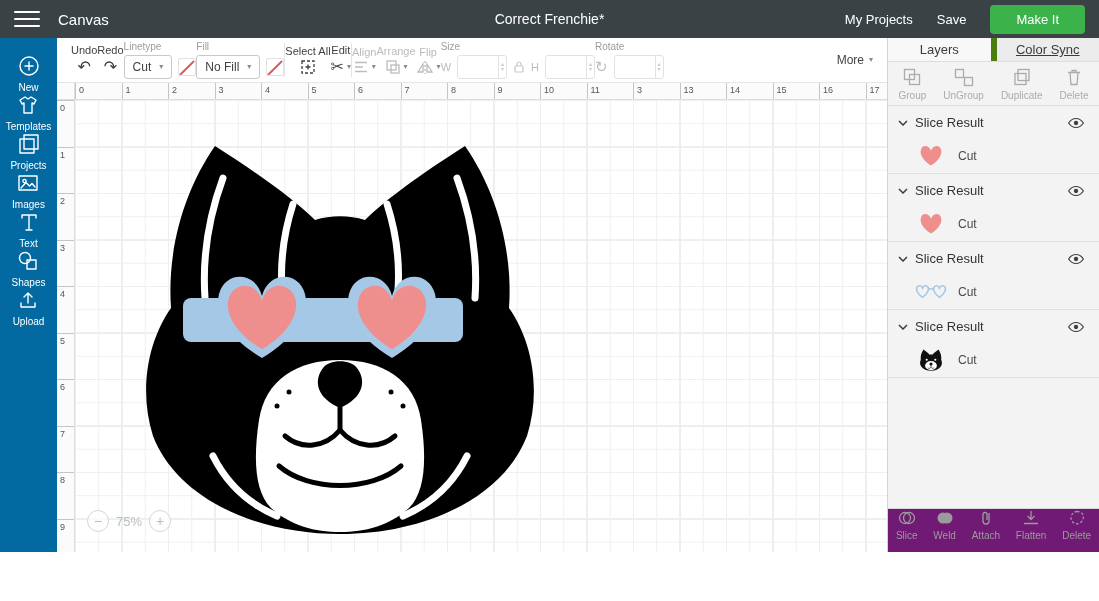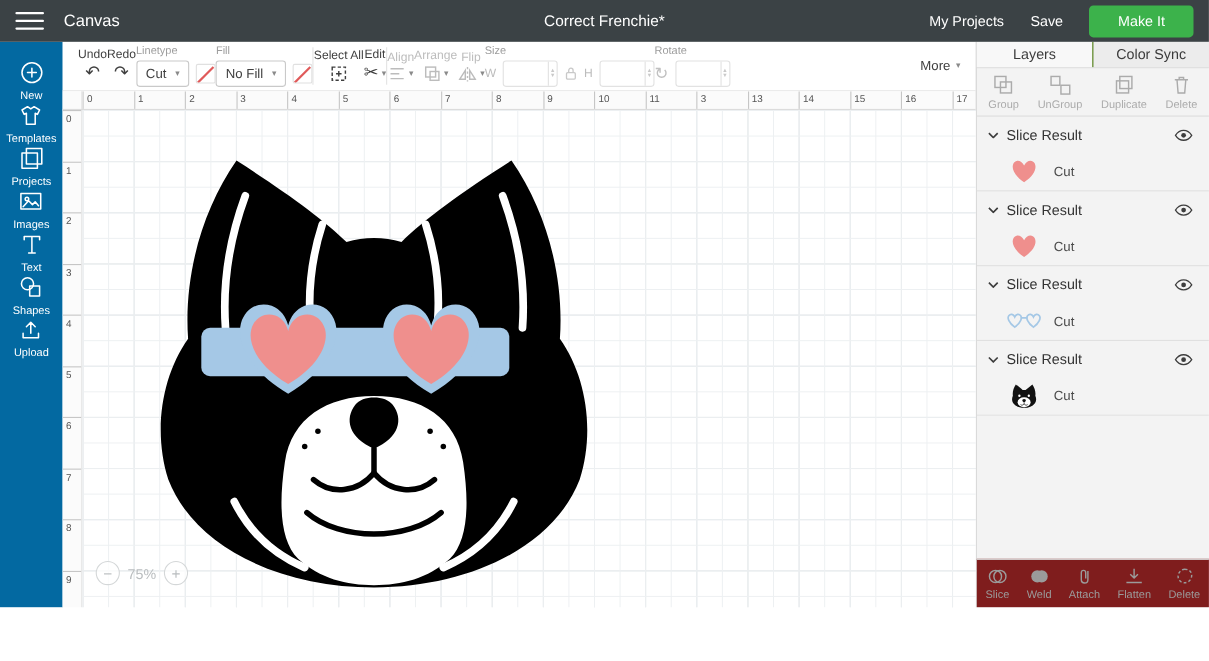--- a/index.html
+++ b/index.html
@@ -68,40 +68,40 @@
   .art{position:absolute;left:52px;top:40px;cursor:move;}
   .zoomctl{position:absolute;left:12px;bottom:20px;display:flex;align-items:center;gap:7px;}
   .zoombtn{width:22px;height:22px;border-radius:50%;border:1px solid #d4d7d8;background:rgba(255,255,255,.75);color:#b9bdbf;font-size:14px;line-height:1;display:flex;align-items:center;justify-content:center;cursor:pointer;}
   .zoomlvl{font-size:13px;color:#b9bdbf;}
 
   
   .right{flex:0 0 212px;background:#f3f3f3;border-left:1px solid #d4d4d4;display:flex;flex-direction:column;min-height:0;}
   .tabs{flex:0 0 24px;display:flex;border-bottom:1px solid #ddd;}
   .tab{flex:1;display:flex;align-items:center;justify-content:center;font-size:13px;color:#3c3c3c;background:#ececec;border:none;cursor:pointer;}
   .tab.active{background:#f8f8f8;}
-  .tab + .tab{border-left:1px solid #4d7c0f;}
+  .tab + .tab{border-left:6px solid #4d7c0f;text-decoration:underline;}
   .pactions{flex:0 0 44px;display:flex;align-items:center;justify-content:space-around;border-bottom:1px solid #ddd;padding:0 2px;}
   .paction,.baction{display:flex;flex-direction:column;align-items:center;gap:3px;background:none;border:none;cursor:pointer;font-size:10px;color:#ababab;}
   .paction svg{stroke:#ababab;fill:none;stroke-width:1.3;}
   .baction{color:#9b9b9b;}
   .baction svg{stroke:#9b9b9b;fill:none;stroke-width:1.3;}
   .layers-list{overflow:hidden;}
   .layer-group{border-bottom:1px solid #e0e0e0;}
   .layer-header{display:flex;align-items:center;height:33px;padding:0 12px 0 10px;cursor:pointer;width:100%;background:none;border:none;text-align:left;}
   .chev{margin-right:7px;display:flex;}
   .layer-title{font-size:13px;color:#333;flex:1;}
   .eye-btn{background:none;border:none;cursor:pointer;display:flex;padding:2px;}
   .layer-sub{display:flex;align-items:center;height:34px;padding-left:26px;gap:10px;cursor:pointer;width:100%;background:none;border:none;text-align:left;}
   .thumb{width:34px;display:flex;justify-content:center;align-items:center;}
   .sub-lbl{font-size:12px;color:#4a4a4a;}
   .rp-spacer{flex:1;}
   .blankrow{flex:0 0 38px;background:#fff;border-top:1px solid #e0e0e0;display:flex;align-items:center;padding:0 12px;gap:14px;cursor:pointer;}
   .blank-swatch{width:40px;height:27px;background:#fff;border:1px solid #8a8a8a;flex:0 0 40px;}
   .blank-lbl{font-size:11px;color:#333;flex:1;padding-left:14px;}
-  .bactions{flex:0 0 44px;background:#7f1d1d;border-top:1px solid #d9d9d9;display:flex;align-items:center;justify-content:space-around;}
+  .bactions{flex:0 0 44px;background:#701a75;border-top:1px solid #d9d9d9;display:flex;align-items:flex-start;justify-content:space-around;}
 </style>
 </head>
 <body>
 
 <div id="root">
 
   <div class="topbar">
     <button class="hamburger">
         <span></span>
         <span></span>

